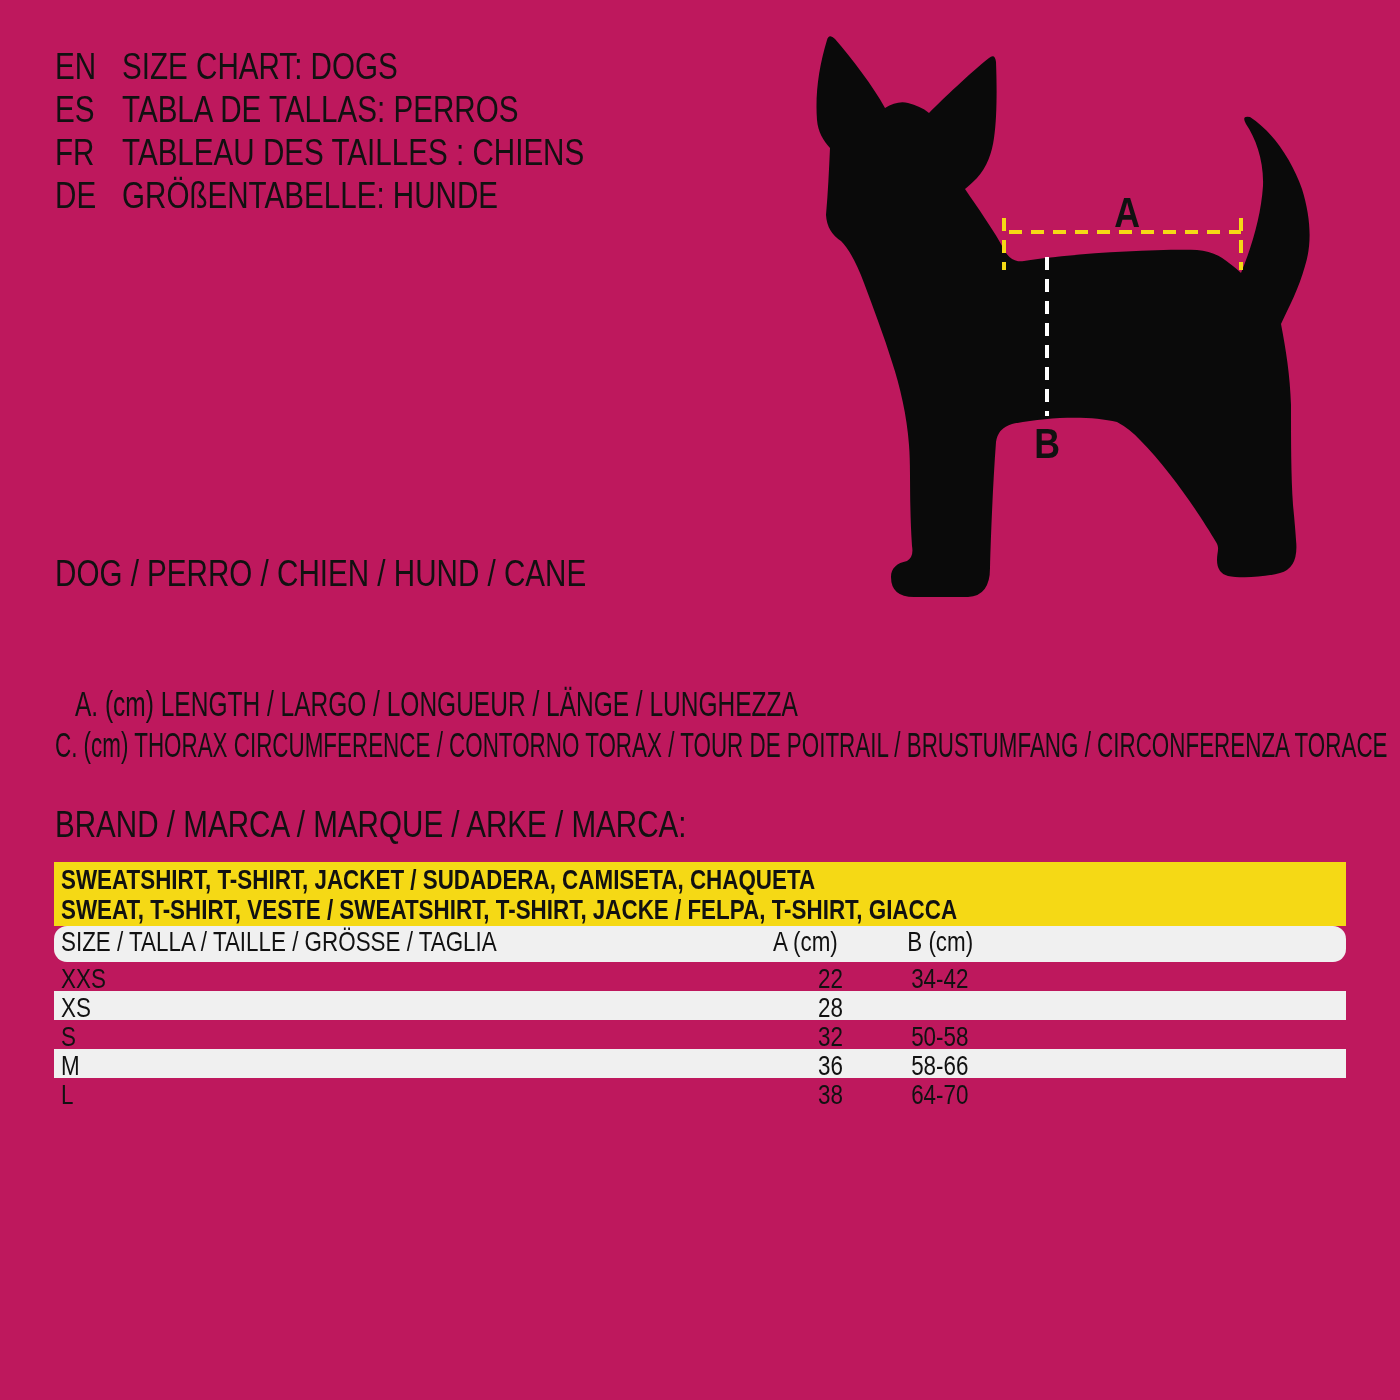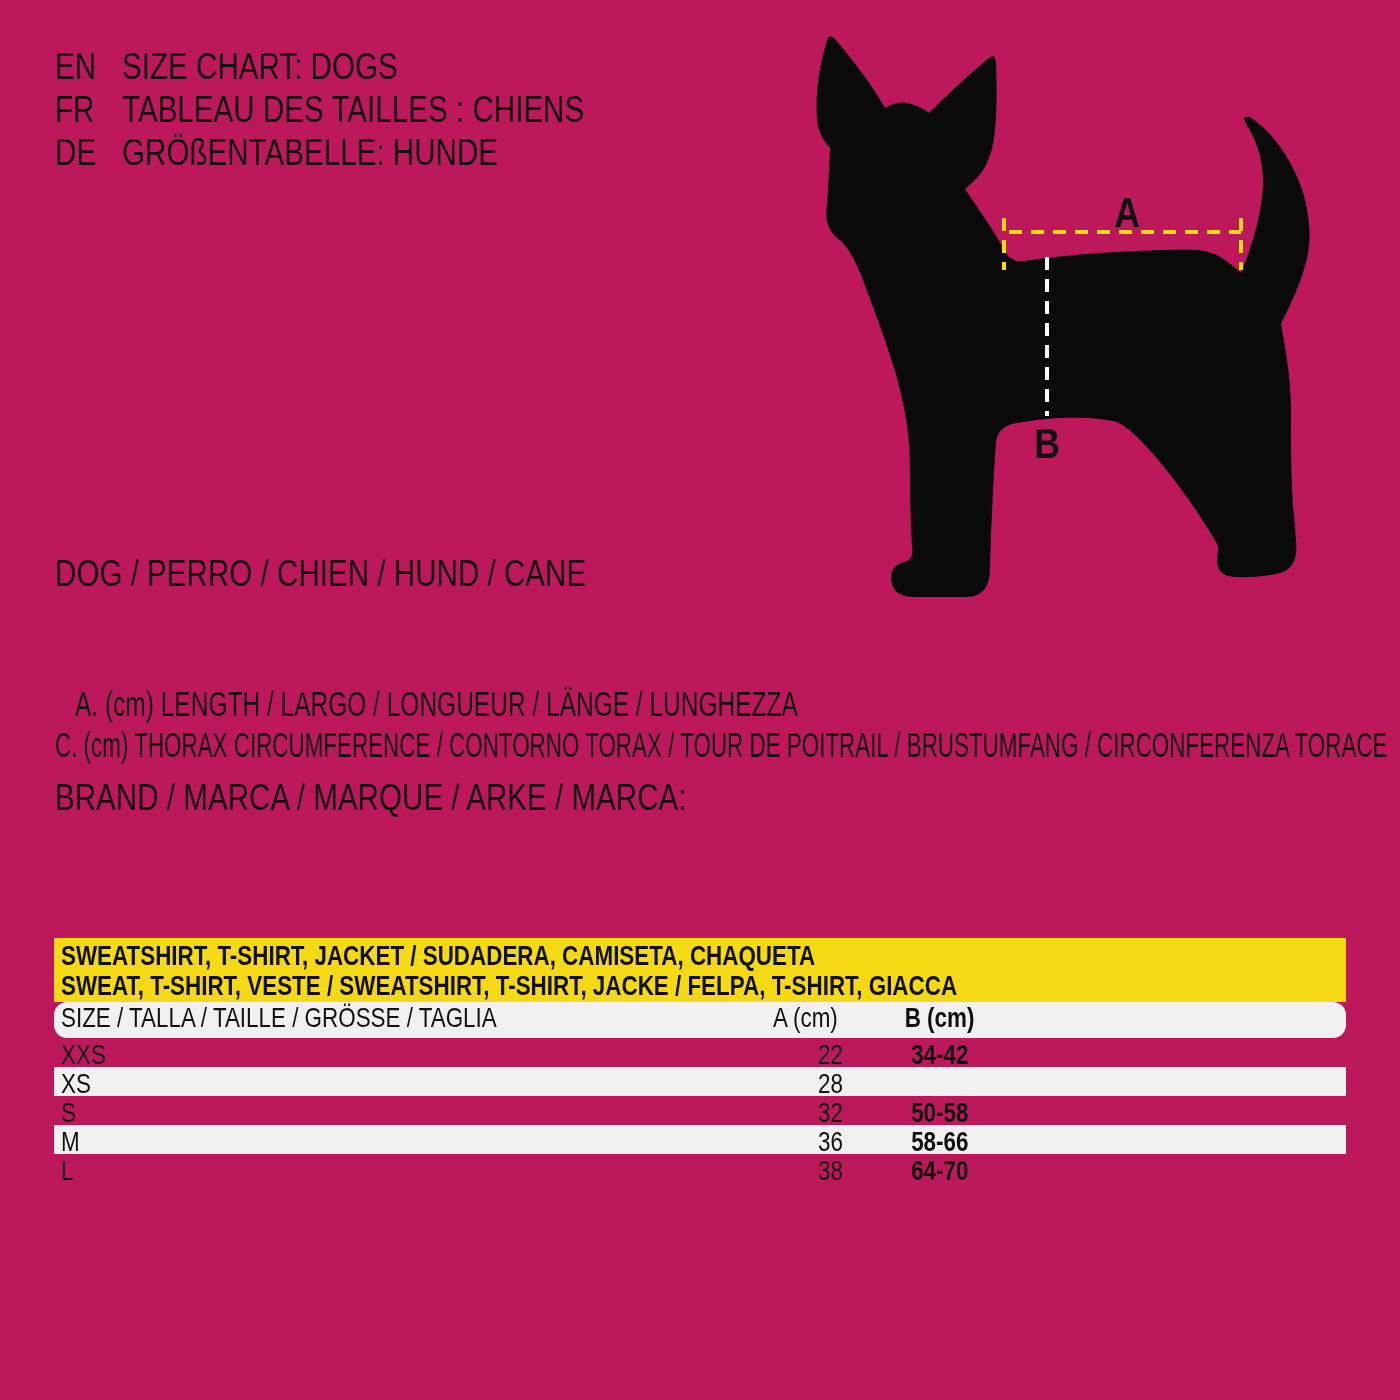--- a/index.html
+++ b/index.html
@@ -30,41 +30,44 @@
   .label-a { left:287px; top:172px; }
   .label-b { left:207px; top:403px; }
   .dash-accent { stroke:var(--accent,#F5D915); stroke-width:4; fill:none; stroke-dasharray:13 9; }
   .dash-white  { stroke:#ffffff; stroke-width:4; fill:none; stroke-dasharray:13 9; }
 
   
   .caption  { position:absolute; left:55px; font-size:37px; line-height:44px; }
   .dog-caption { top:552px; }
   .legend-a { top:682px; font-size:35px;margin-left:20px; }
   .legend-c { top:723px; font-size:35px; }
-  .brand    { top:776px; }
+  .brand    { top:803px; }
 
   
-  .size-table { position:absolute; left:54px; top:938px; width:1292px; }
+  .size-table { position:absolute; left:54px; top:862px; width:1292px; }
   .tbl-title { background:var(--accent,#F5D915); height:64px; padding:3px 0 0 7px; }
   .tbl-title .line { font-weight:700; font-size:28px; line-height:30px; white-space:nowrap; }
   .trow { position:relative; height:29px; line-height:33px; font-size:28px; }
   .thead { background:var(--colhead,#CBCBCB); height:36px; line-height:32px;border-radius:13px; }
   .trow:nth-child(even) { background:var(--stripe,#F0F0F0); }
   .c-size { position:absolute; left:7px; top:0; }
   .c-a { position:absolute; left:546px; width:246px; top:0; text-align:right; }
-  .c-b { position:absolute; left:763px; width:246px; top:0; text-align:center;font-weight:bold; }
+  .c-b { position:absolute; left:763px; width:246px; top:0; text-align:center; }
 </style>
 </head>
 <body>
 
 <div class="page">
 
   <div class="langs">
     <div class="lang-row">
         <span class="lang-code"><span class="sx">EN</span></span><span class="sx">SIZE CHART: DOGS</span>
+      </div>
+      <div class="lang-row">
+        <span class="lang-code"><span class="sx">ES</span></span><span class="sx">TABLA DE TALLAS: PERROS</span>
       </div>
       <div class="lang-row">
         <span class="lang-code"><span class="sx">FR</span></span><span class="sx">TABLEAU DES TAILLES : CHIENS</span>
       </div>
       <div class="lang-row">
         <span class="lang-code"><span class="sx">DE</span></span><span class="sx">GRÖßENTABELLE: HUNDE</span>
       </div>
   </div>
 
   <div class="dog-wrap">

